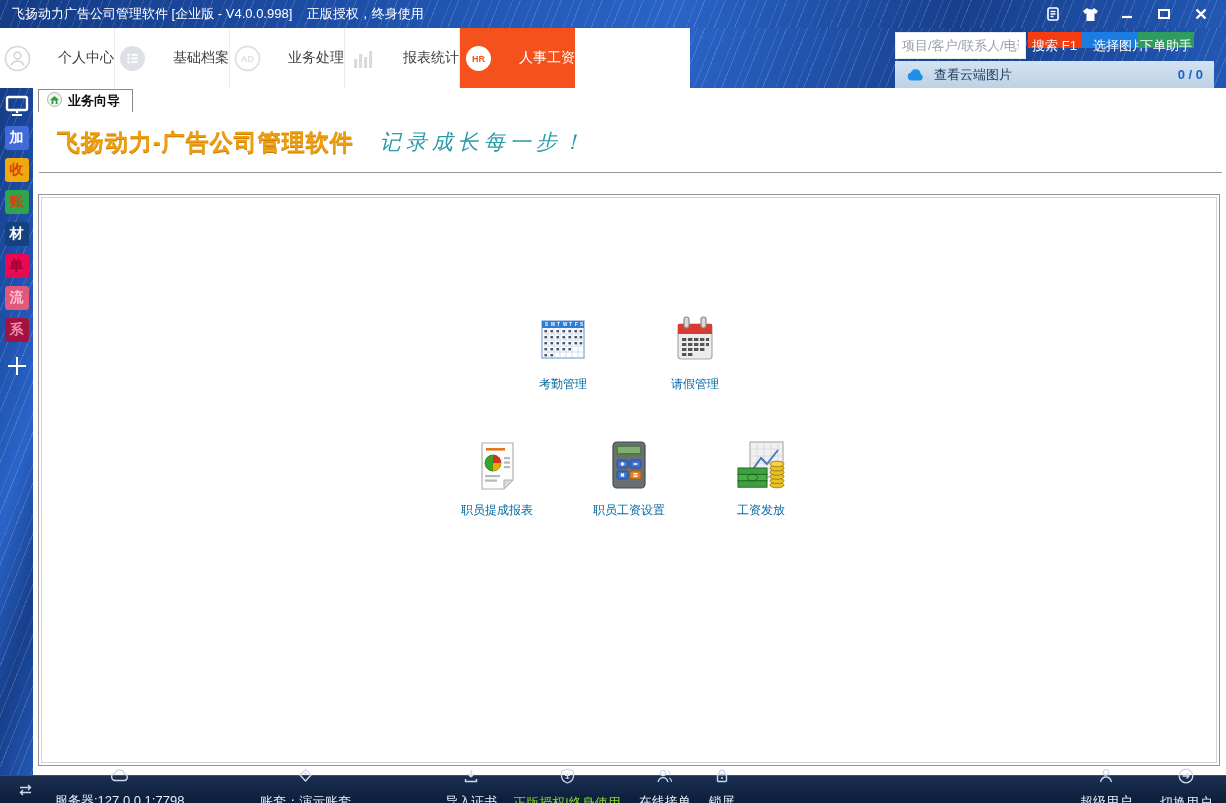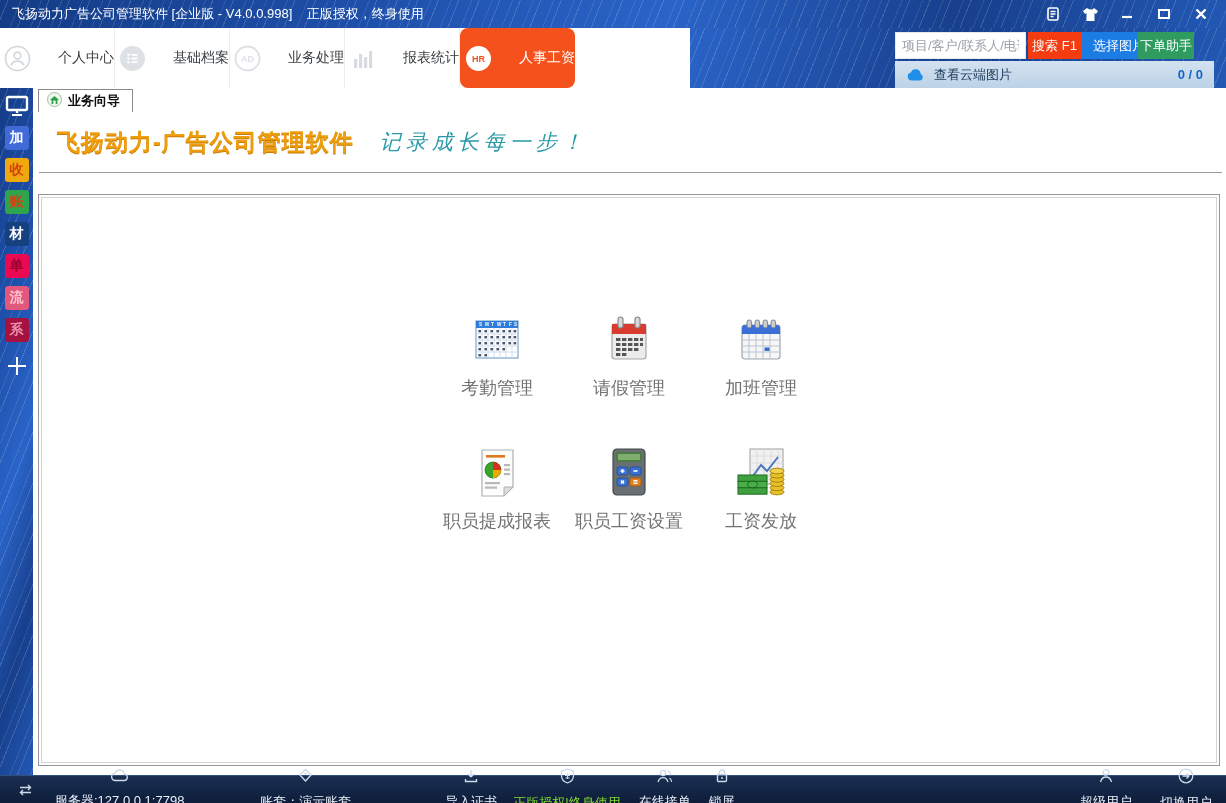--- a/index.html
+++ b/index.html
@@ -25,27 +25,27 @@
   .winbtn { width:22px; height:18px; display:flex; align-items:center; justify-content:center;
     color:#fff; cursor:pointer; }
   .winbtn svg { display:block; }
 
   
   .navbar { position:absolute; left:0; top:28px; width:1226px; height:60px; }
   .nav-left { position:absolute; left:0; top:0; width:690px; height:60px; background:#fff; display:flex; }
   .nav-tab { width:115px; height:60px; display:flex; align-items:center; justify-content:flex-end;
     gap:27px; font-size:14px; color:#3c4044; border-right:1px solid #ededed; cursor:pointer; }
   .nav-tab .nicon { width:27px; height:27px; color:#d2d7db; flex:0 0 auto; }
-  .nav-tab.active { background:#f4511c; color:#fff; border-right:none;border-radius:8px; }
+  .nav-tab.active { background:#f4511c; color:#fff; border-right:none; }
   .nav-right { position:absolute; left:690px; top:0; width:536px; height:60px; }
   .search-input { position:absolute; left:205px; top:4px; width:131px; height:27px;
     border:1px solid #e4e9ef; background:#fff; font-size:13px; padding:0 6px; color:#444;
     font-family:"Liberation Sans",sans-serif; }
   .search-input::placeholder { color:#9aa0a8; }
-  .btn { position:absolute; top:4px; height:27px; border:none; color:#fff; font-size:13px;
+  .btn { position:absolute; top:4px; height:16px; border:none; color:#fff; font-size:13px;
     text-align:center; line-height:27px; cursor:pointer; white-space:nowrap; }
   .btn-search { left:338px; width:53px; background:#f53c10; }
   .btn-pick   { left:391px; width:57px; background:#1b7ce4;padding-left:12px; }
   .btn-helper { left:448px; width:56px; background:#2f9b5f; }
   .cloudbar { position:absolute; left:205px; top:33px; width:319px; height:27px;
     background:linear-gradient(#d3e2f0,#bdd2e6); display:flex; align-items:center;
     font-size:13px; color:#1c3a5c; cursor:pointer; }
   .cloudbar .cicon { margin-left:12px; margin-right:9px; width:18px; height:12px; }
   .cloudbar .count { margin-left:auto; margin-right:11px; color:#1565c5; font-weight:bold; }
 
@@ -82,21 +82,21 @@
     border:1px solid #969696; background:#fff; }
   .content-box .inner { position:absolute; left:2px; top:2px; right:2px; bottom:2px;
     border:1px solid #d4d4d4; }
 
   .wizard { position:absolute; left:0; right:0; top:118px;
     display:flex; flex-direction:column; align-items:center; gap:46px; }
   .wiz-row { display:flex; gap:22px; }
   .wiz-item { width:110px; display:flex; flex-direction:column; align-items:center;
     gap:11px; cursor:pointer; }
   .wiz-item svg { display:block; }
-  .wiz-label { font-size:18px; color:#737373; white-space:nowrap; }
+  .wiz-label { font-size:12px; color:#0369a1; white-space:nowrap; }
 
   
   .statusbar { position:absolute; left:0; top:775px; width:1226px; height:28px;
     background:linear-gradient(#1b2f52,#0d1d3a); border-top:1px solid #31507e;
     display:flex; align-items:center; color:#e8eef8; font-size:13px; }
   .sb-item { display:flex; align-items:center; gap:7px; white-space:nowrap;flex-direction:column; }
   .sb-item svg { flex:0 0 auto; color:#cdd9ea; }
   .sb-green { color:#82d82e; }
   .sb-right { margin-left:auto; display:flex; align-items:center; gap:28px; padding-right:14px; }
 </style>
@@ -324,40 +324,20 @@
                   <rect x="13" y="35" width="4.4" height="3"></rect>
                   <rect x="19" y="35" width="4.4" height="3"></rect>
                   <rect x="25" y="35" width="4.4" height="3"></rect>
                   <rect x="31" y="35" width="4.4" height="3"></rect>
                   <rect x="13" y="40" width="4.4" height="3"></rect>
                   <rect x="19" y="40" width="4.4" height="3"></rect>
                 </g>
             </svg>
           </span>
           <span class="wiz-label">请假管理</span>
-        </div>
-        <div class="wiz-item">
-          <span>
-            <svg width="52" height="52" viewBox="0 0 52 52">
-              <rect x="7" y="12" width="38" height="34" rx="3" fill="#f6f6f6" stroke="#9aa4ae" stroke-width="1.2"></rect>
-              <path d="M7 15a3 3 0 013-3h32a3 3 0 013 3v6H7z" fill="#3a6fd8"></path>
-              <g fill="#cfcfcf" stroke="#7a828a" stroke-width="1">
-                  <rect x="12" y="7" width="4.6" height="8" rx="2.2"></rect>
-                  <rect x="20" y="7" width="4.6" height="8" rx="2.2"></rect>
-                  <rect x="28" y="7" width="4.6" height="8" rx="2.2"></rect>
-                  <rect x="36" y="7" width="4.6" height="8" rx="2.2"></rect>
-                </g>
-              <g stroke="#b8c4d0" stroke-width="1">
-                  <path d="M7 27h38M7 33h38M7 39h38"></path>
-                  <path d="M14 21v25M21 21v25M28 21v25M35 21v25"></path>
-                </g>
-              <rect x="29.5" y="34.5" width="5" height="3.4" fill="#2e6cd0"></rect>
-            </svg>
-          </span>
-          <span class="wiz-label">加班管理</span>
         </div>
       </div>
       <div class="wiz-row">
         <div class="wiz-item">
           <span>
             <svg width="52" height="52" viewBox="0 0 52 52">
               <path d="M11 4h31v37l-9 9H11z" fill="#fdfdfd" stroke="#b0b0b0" stroke-width="1.2"></path>
               <path d="M42 41l-9 9v-9z" fill="#dcdcdc" stroke="#b0b0b0" stroke-width="1"></path>
               <rect x="15" y="9" width="19" height="2.6" fill="#e07820"></rect>
               <circle cx="22" cy="24" r="8" fill="#3aa42a" stroke="#2a7a1e" stroke-width="0.8"></circle>

